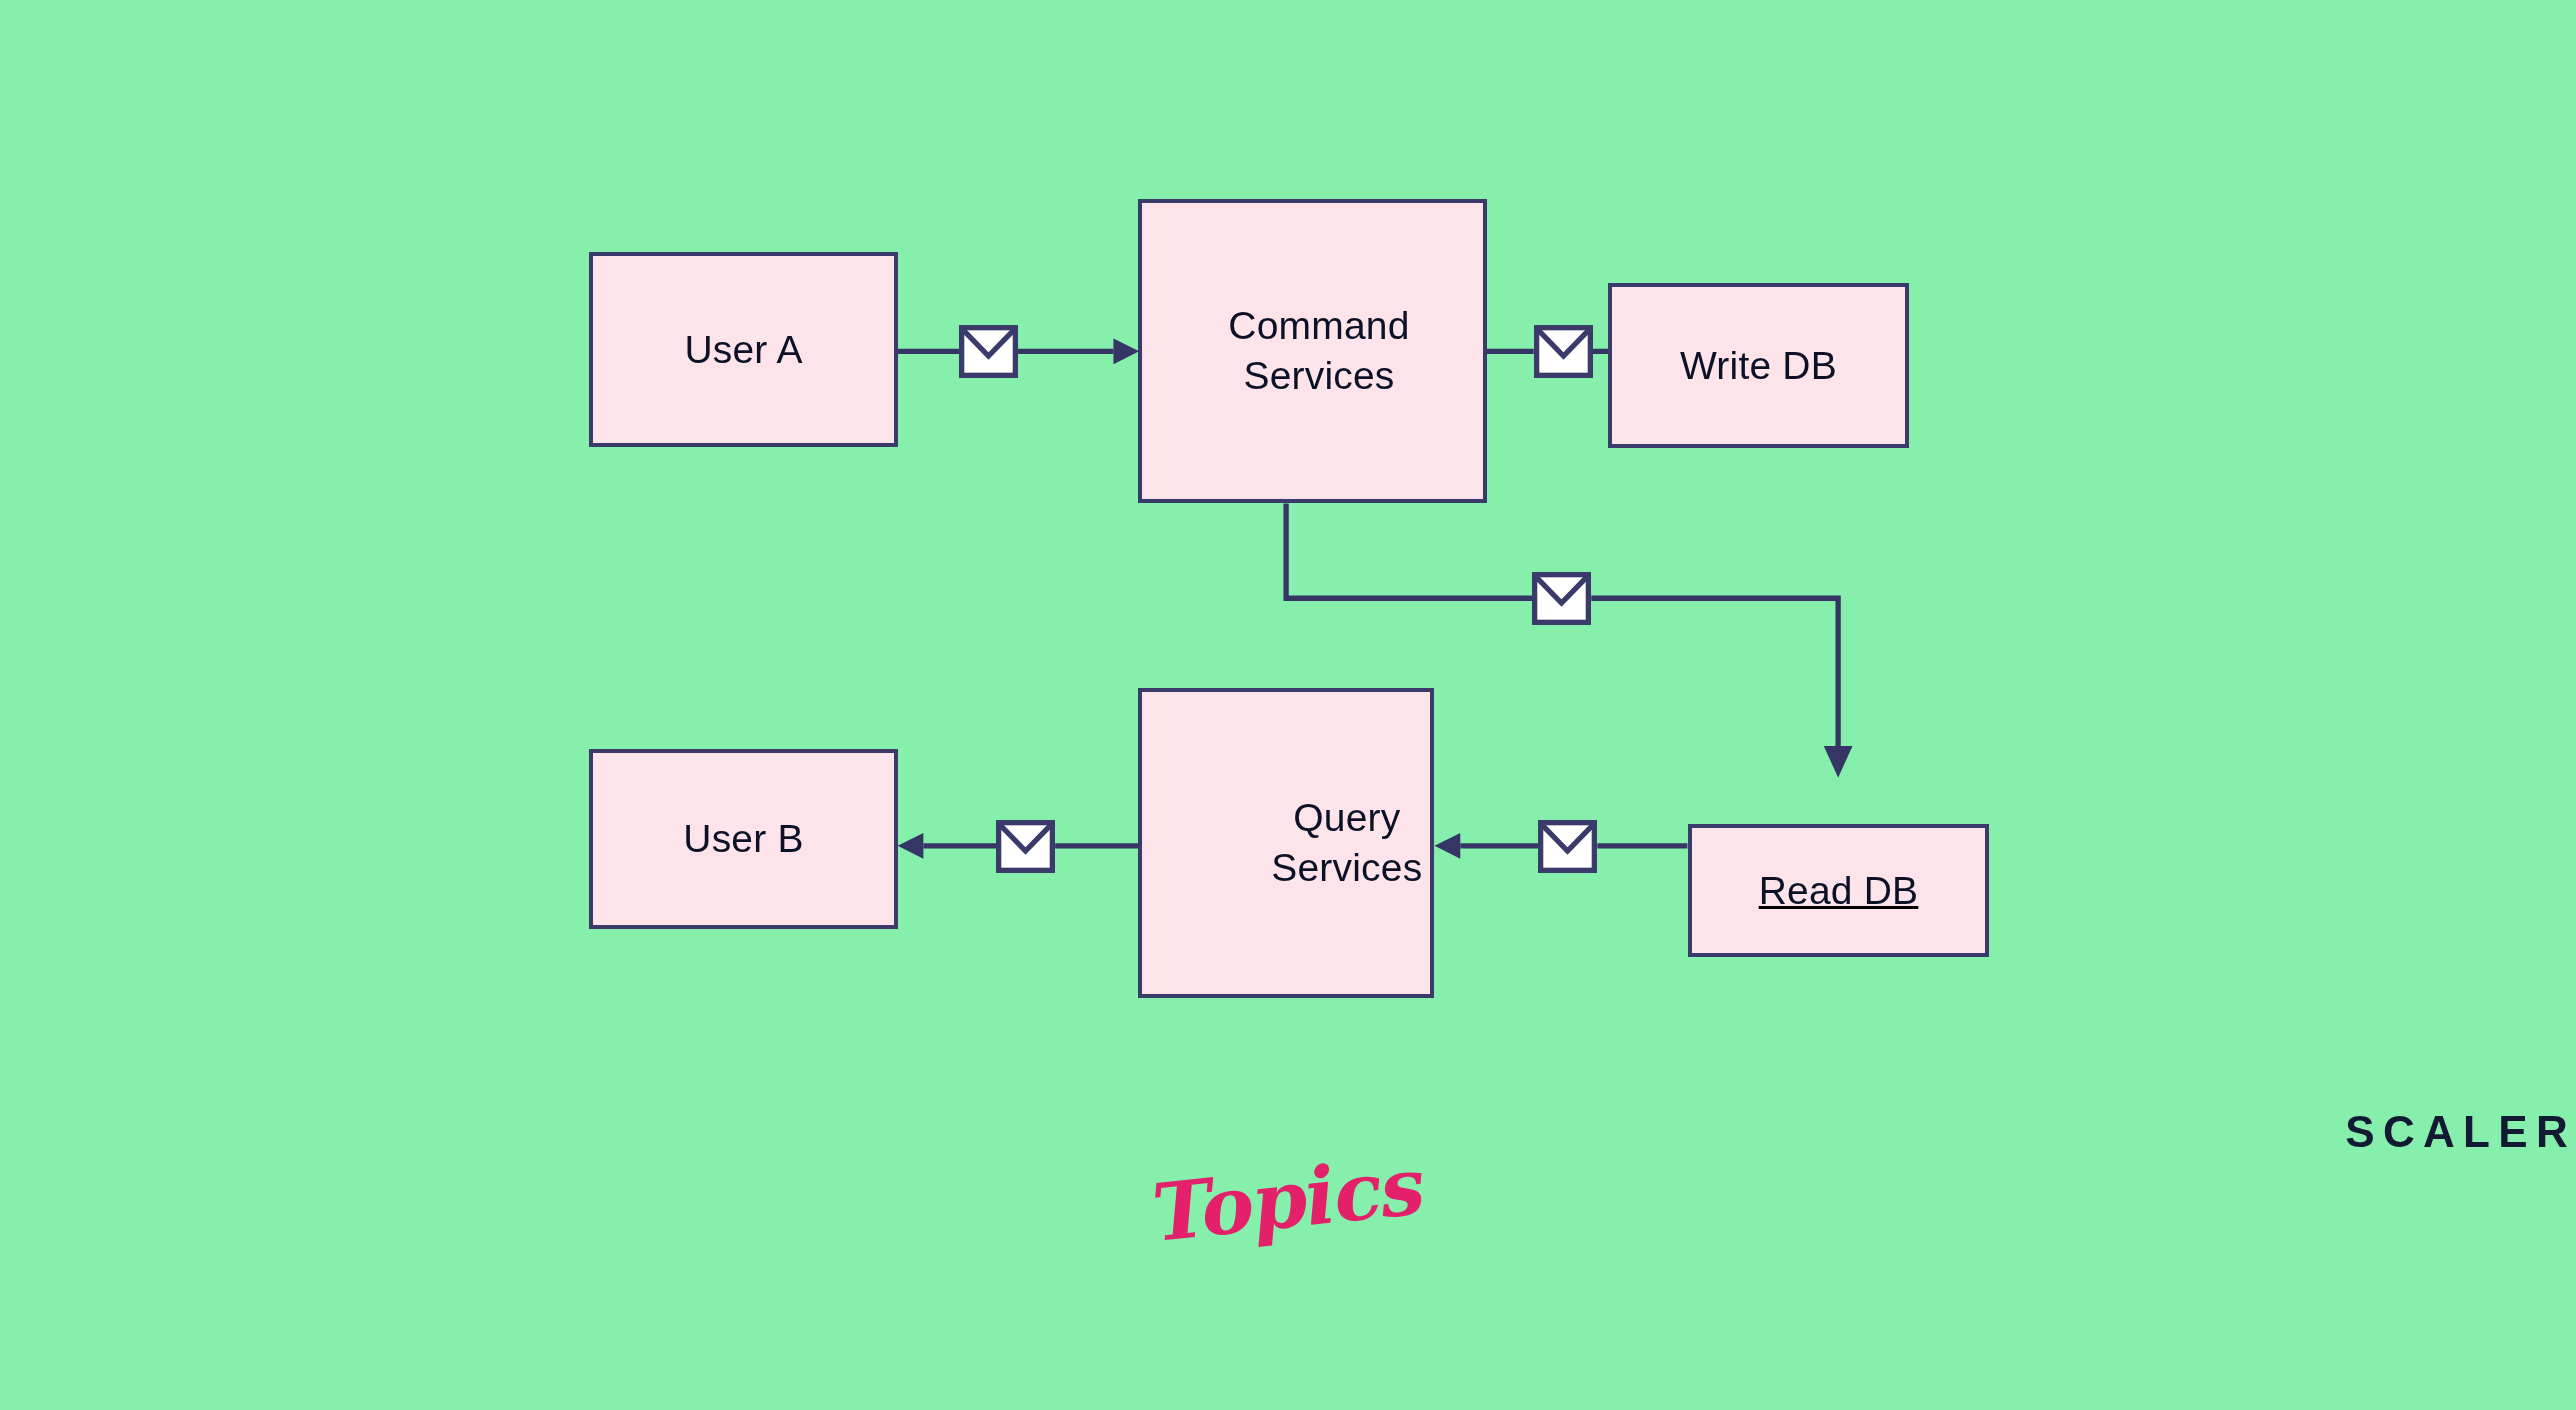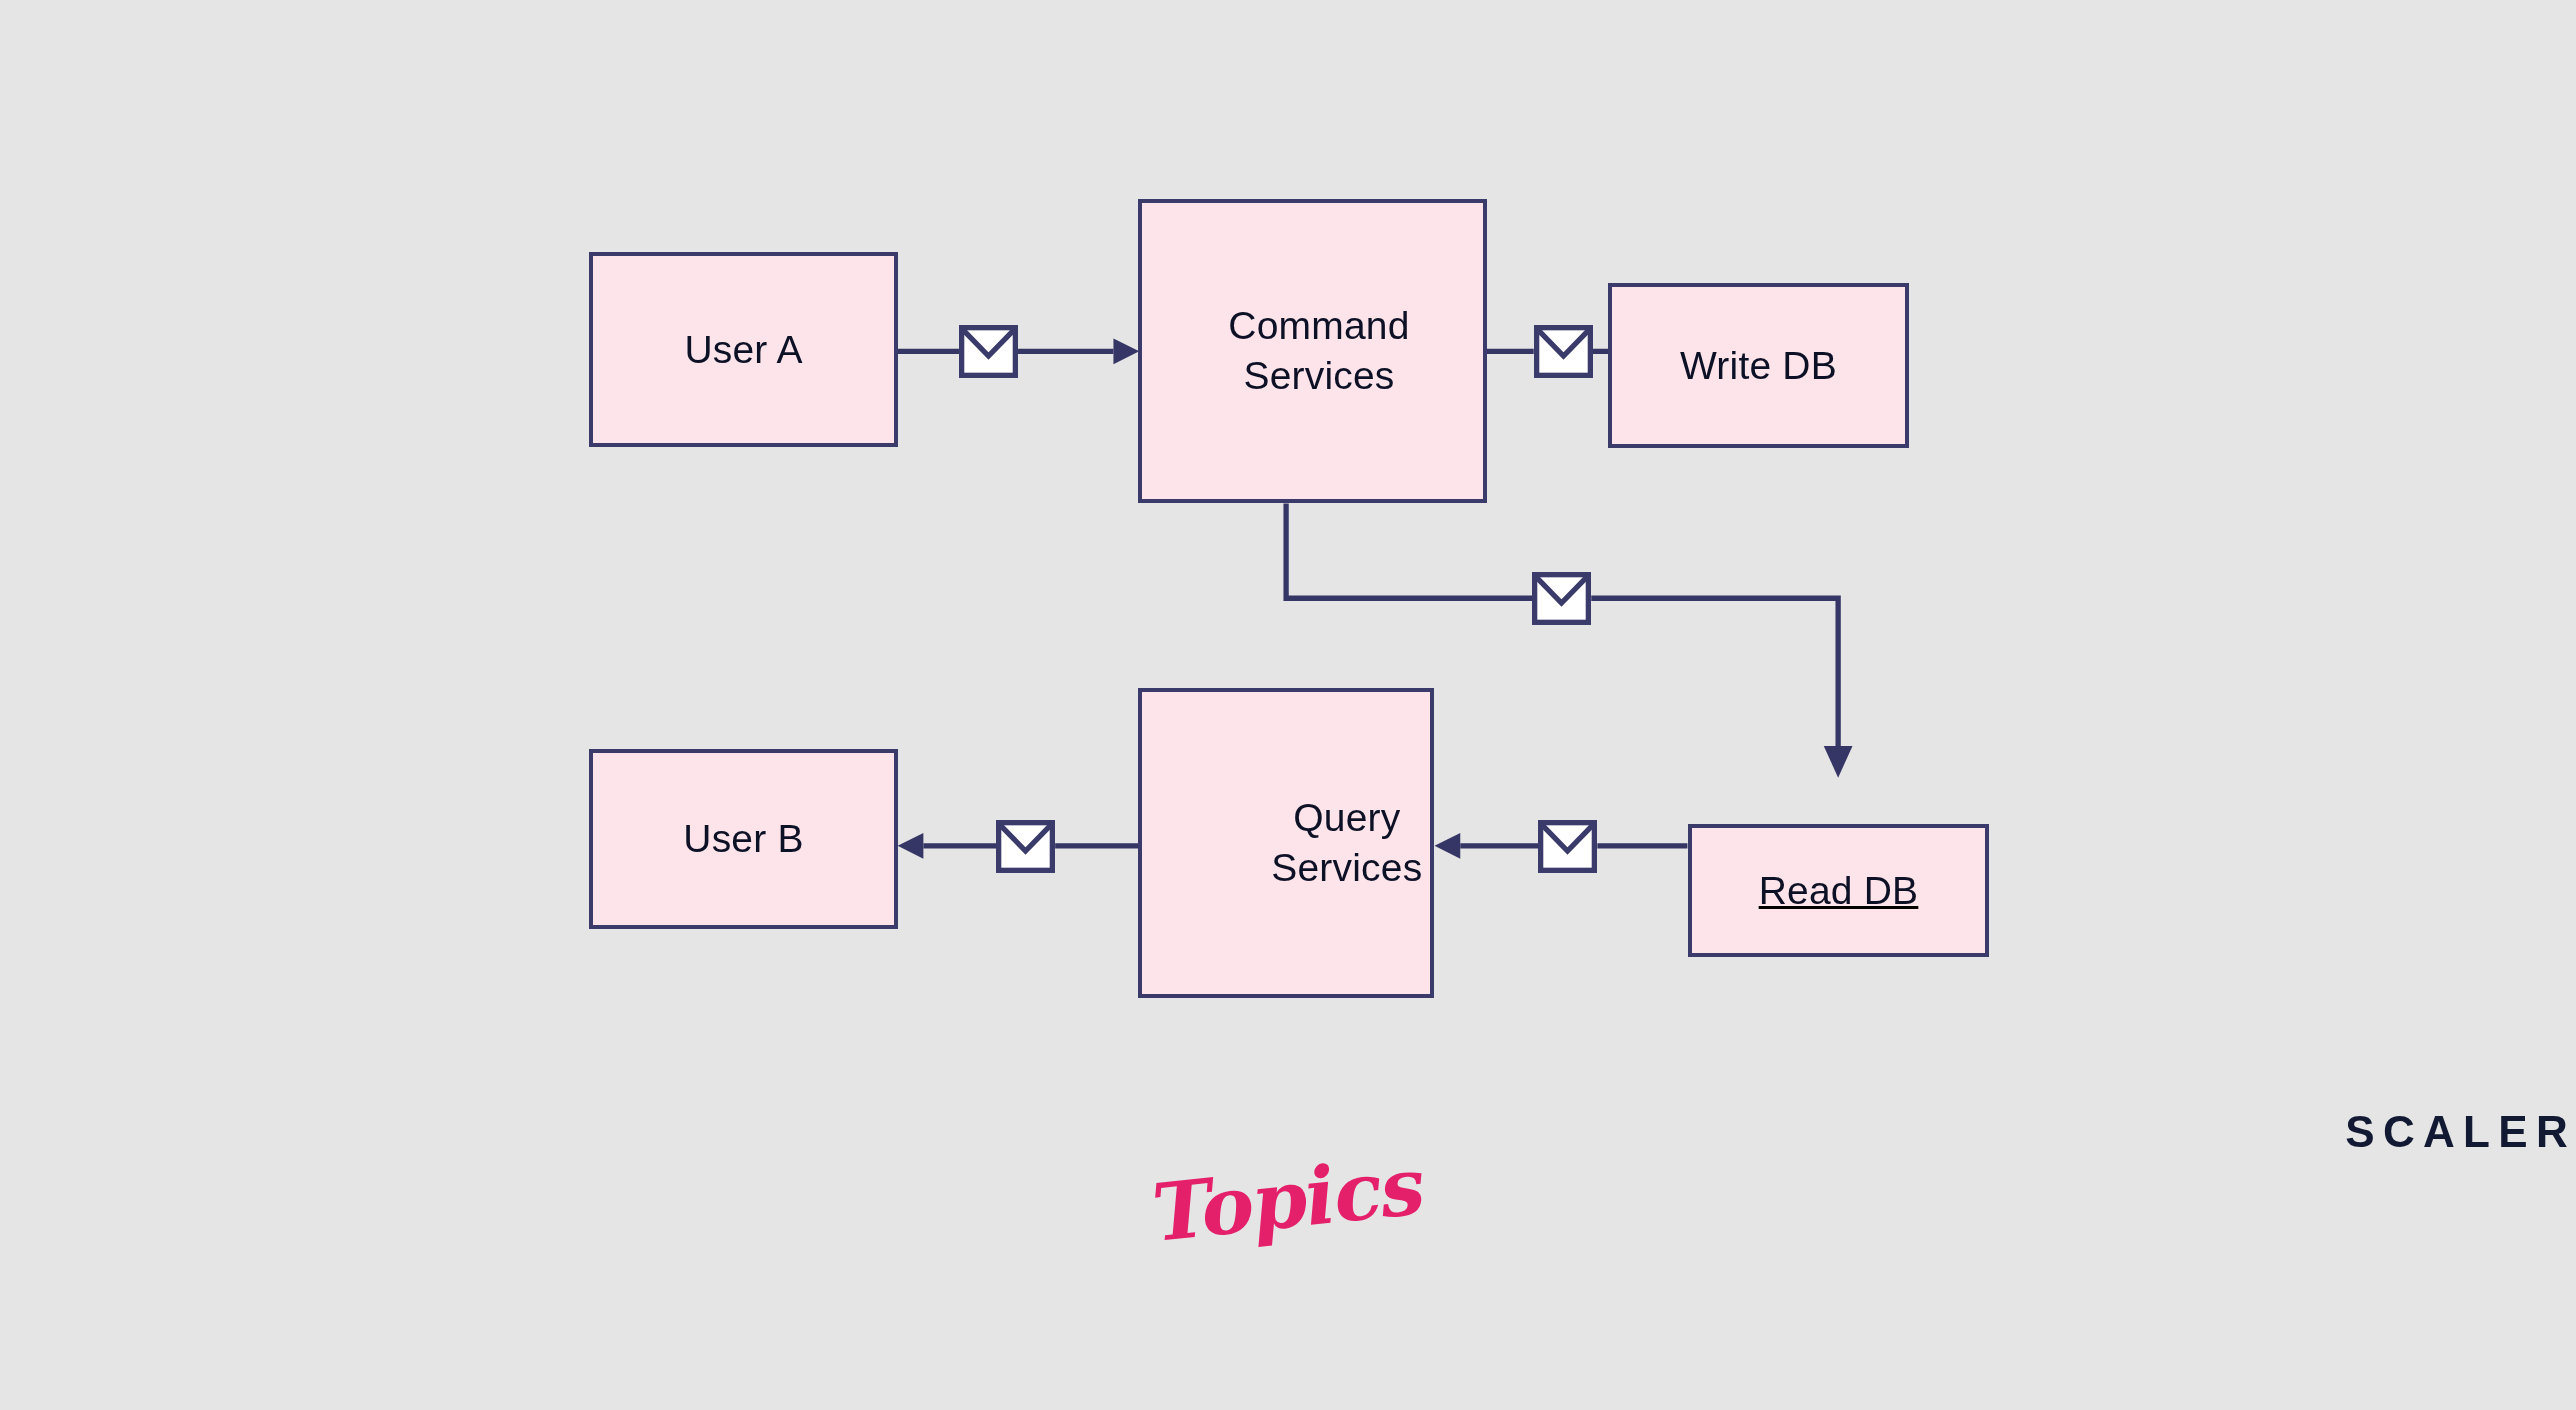--- a/index.html
+++ b/index.html
@@ -12,21 +12,21 @@
     font-family: "Liberation Sans", sans-serif;
     width: 2576px;
     height: 1410px;
     overflow: hidden;
     position: relative;
   }
   #canvas {
     position: relative;
     width: 2576px;
     height: 1410px;
-    background: #e5e5e5;
+    background: #86efac;
   }
   
   .node {
     position: absolute;
     box-sizing: border-box;
     background: #fce4ea;
     border: 4.5px solid #3a3a6b;
     display: flex;
     align-items: center;
     justify-content: center;

